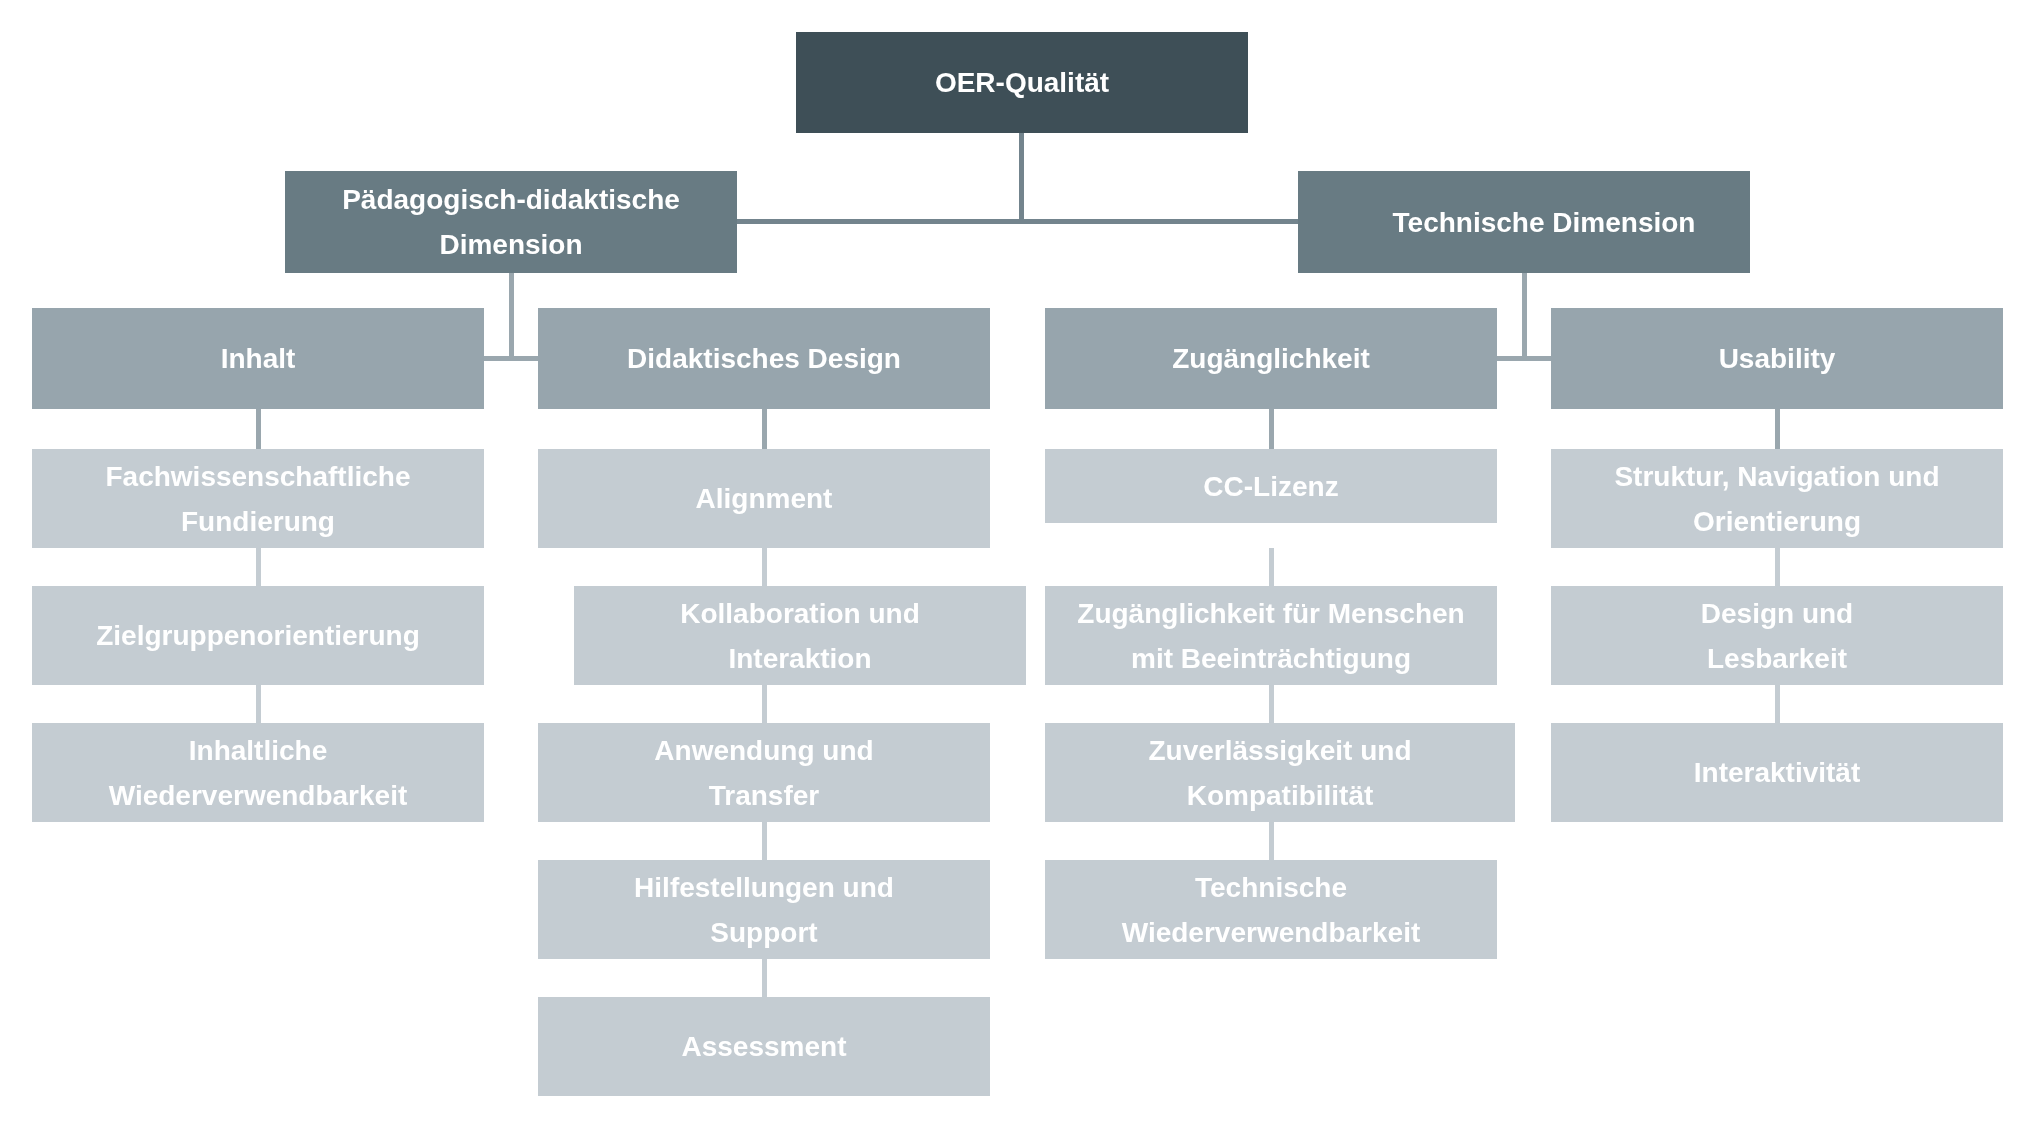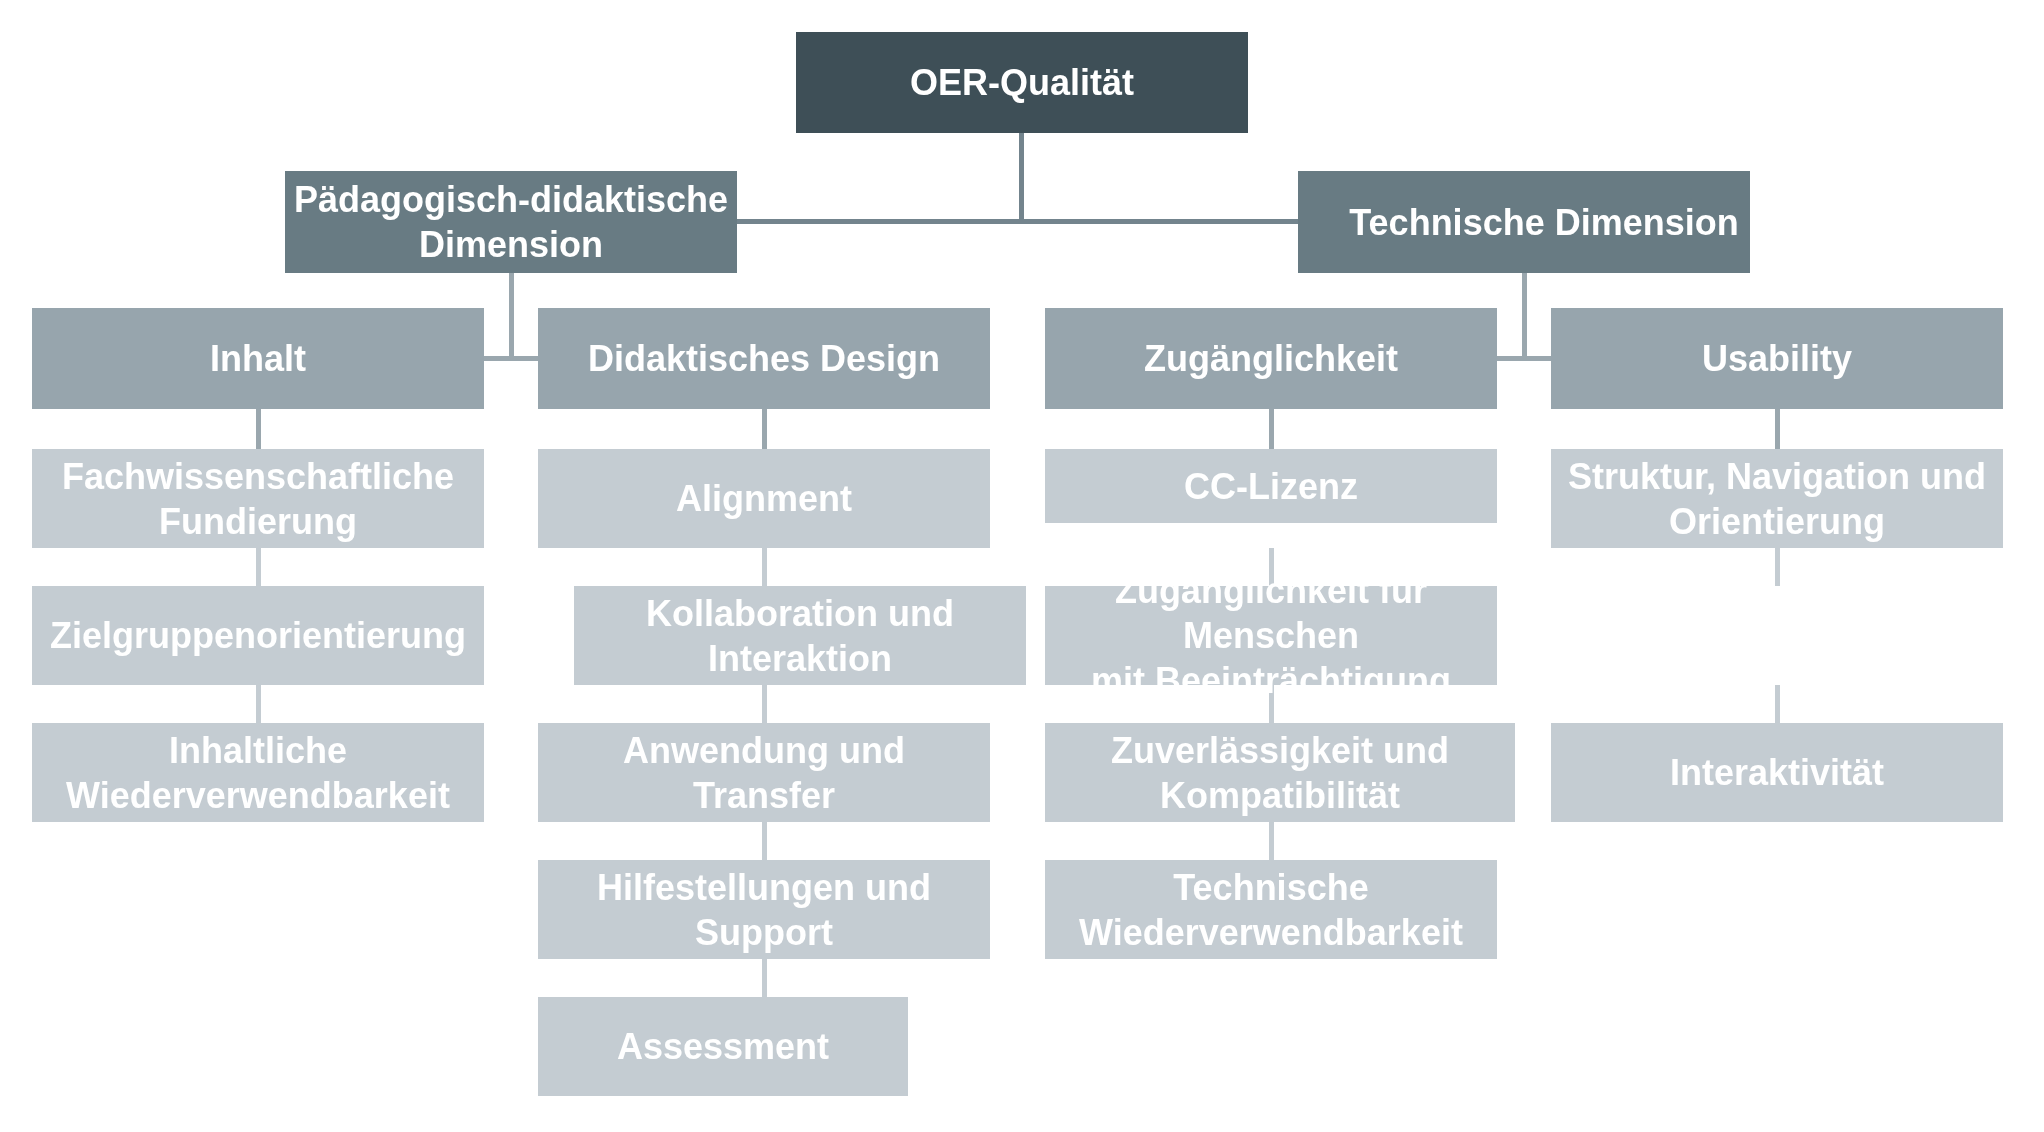--- a/index.html
+++ b/index.html
@@ -12,21 +12,21 @@
     overflow: hidden;
   }
   .box {
     position: absolute;
     display: flex;
     align-items: center;
     justify-content: center;
     text-align: center;
     color: var(--text, #ffffff);
     font-weight: bold;
-    font-size: 36px;
+    font-size: 28px;
     line-height: 45px;
     white-space: pre-line;
     box-sizing: border-box;
   }
   .lvl1 { background: var(--level1-bg, #3e4f57); }
   .lvl2 { background: var(--level2-bg, #687b83); }
   .lvl3 { background: var(--level3-bg, #97a5ad); }
   .lvl4 { background: var(--level4-bg, #c4ccd2); }
   .conn { position: absolute; }
   .conn.dark  { background: var(--connector-dark,  #73848d); }
@@ -83,27 +83,29 @@
   <div class="box lvl4" style="left:32px; top:723px; width:452px; height:99px;">Inhaltliche
 Wiederverwendbarkeit</div>
 
   <div class="box lvl4" style="left:538px; top:449px; width:452px; height:99px;">Alignment</div>
   <div class="box lvl4" style="left:538px; top:586px; width:452px; height:99px;margin-left:36px;">Kollaboration und
 Interaktion</div>
   <div class="box lvl4" style="left:538px; top:723px; width:452px; height:99px;">Anwendung und
 Transfer</div>
   <div class="box lvl4" style="left:538px; top:860px; width:452px; height:99px;">Hilfestellungen und
 Support</div>
-  <div class="box lvl4" style="left:538px; top:997px; width:370px; height:99px;">Assessment</div>
+  <div class="box lvl4" style="left:538px; top:997px; width:452px; height:99px;">Assessment</div>
 
   <div class="box lvl4" style="left:1045px; top:449px; width:452px; height:74px;">CC-Lizenz</div>
   <div class="box lvl4" style="left:1045px; top:586px; width:452px; height:99px;">Zugänglichkeit für Menschen
 mit Beeinträchtigung</div>
   <div class="box lvl4" style="left:1045px; top:723px; width:470px; height:99px;">Zuverlässigkeit und
 Kompatibilität</div>
   <div class="box lvl4" style="left:1045px; top:860px; width:452px; height:99px;">Technische
 Wiederverwendbarkeit</div>
 
   <div class="box lvl4" style="left:1551px; top:449px; width:452px; height:99px;">Struktur, Navigation und
 Orientierung</div>
+  <div class="box lvl4" style="left:1551px; top:586px; width:452px; height:99px;">Design und
+Lesbarkeit</div>
   <div class="box lvl4" style="left:1551px; top:723px; width:452px; height:99px;">Interaktivität</div>
 
 </div>
 
 </body></html>

